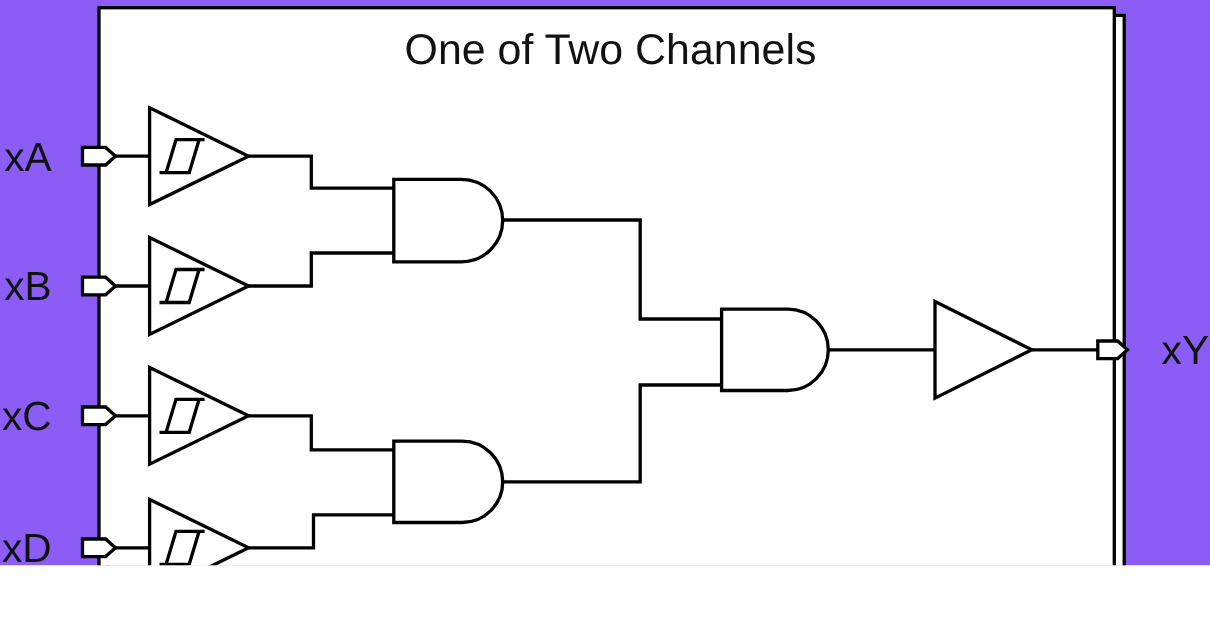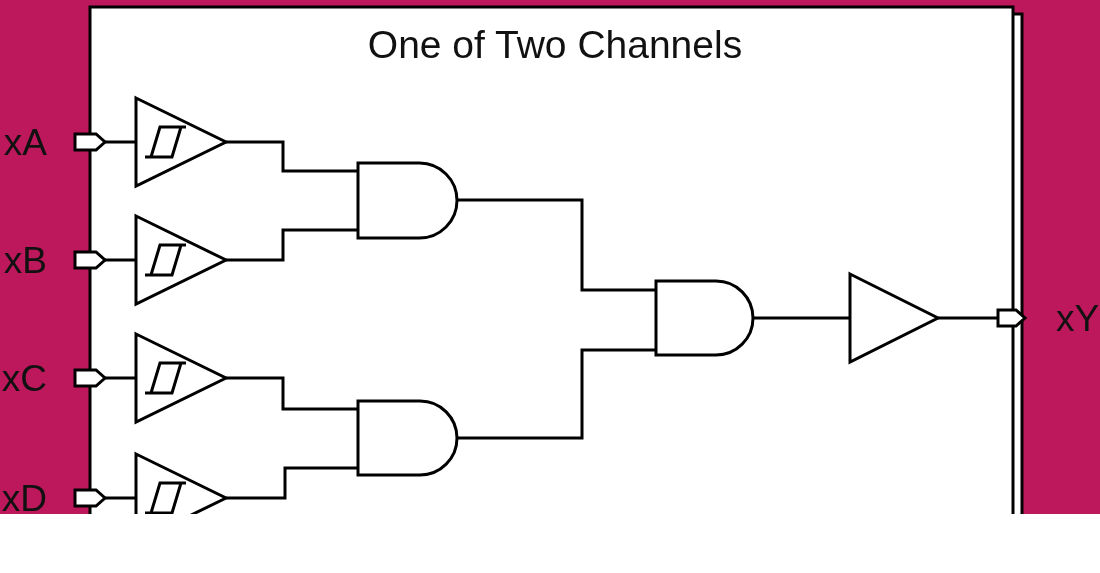--- a/index.html
+++ b/index.html
@@ -1,16 +1,16 @@
 <!DOCTYPE html>
 <html><head>
 <meta charset="utf-8">
 <style>
   html,body { margin:0; padding:0; background:#ffffff; }
-  .stage { position:relative; width:1100px; height:514px; background:#be185d; overflow:hidden; }
+  .stage { position:relative; width:1100px; height:514px; background:#8b5cf6; overflow:hidden; }
   .ln    { stroke:#000; stroke-width:3; fill:none; stroke-linejoin:miter; }
   .box   { stroke:#000; stroke-width:3; fill:#fff; }
   .shape { stroke:#000; stroke-width:3; fill:#fff; stroke-linejoin:miter; }
   .title { font-family:"Liberation Sans", sans-serif; font-size:39px; fill:#111; text-anchor:middle; }
   .lbl   { font-family:"Liberation Sans", sans-serif; font-size:37px; fill:#111; }
   .lbl-end { text-anchor:end; }
 </style>
 </head>
 <body>
 

